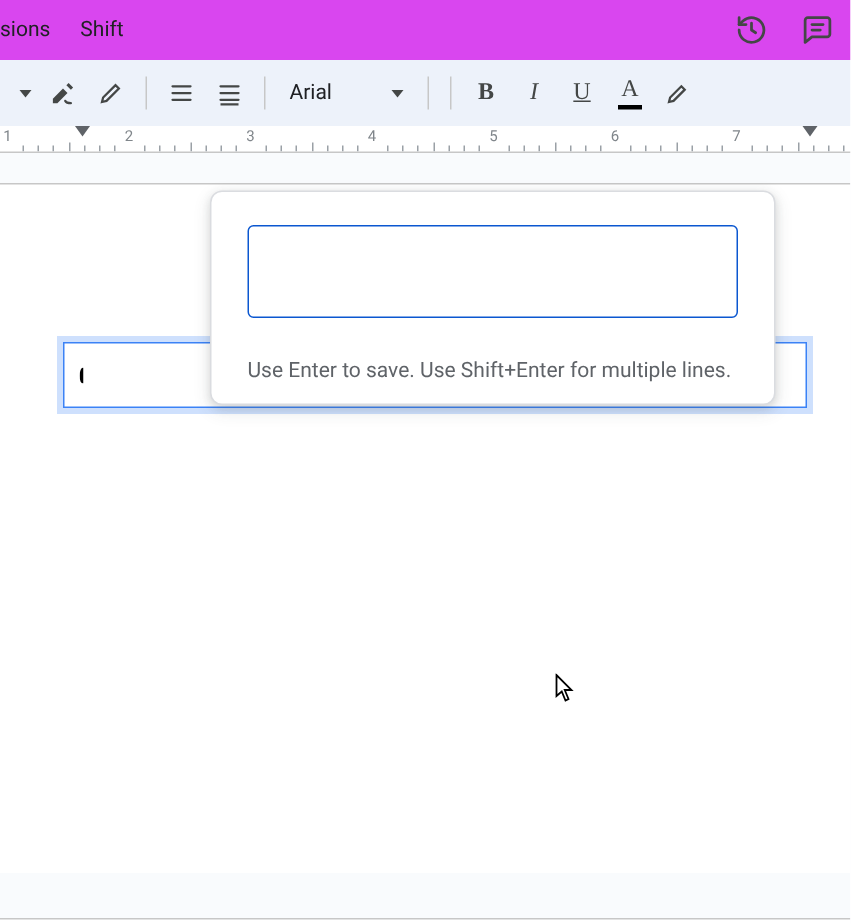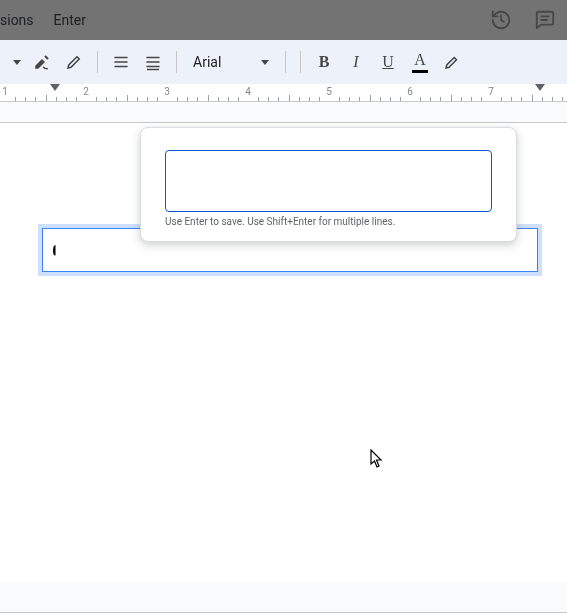--- a/index.html
+++ b/index.html
@@ -11,21 +11,21 @@
     overflow: hidden;
     color: #202124;
   }
 
   
   .menubar {
     height: 40px;
     display: flex;
     align-items: center;
     padding-left: 0;
-    background: #737373;
+    background: #d946ef;
     font-size: 14px;
     color: #202124;
     position: relative;
   }
   .menubar .menu-item {
     padding: 6px 10px;
     border-radius: 4px;
     cursor: pointer;
   }
   .menubar .menu-item.partial {
@@ -230,42 +230,42 @@
     height:62px;
     border:1px solid #0b57d0;
     border-radius:4px;
     outline:none;
     padding:6px 8px;
     font-size:14px;
     resize:none;
     font-family:inherit;
   }
   .alt-popup .hint {
-    margin-top:0;
-    font-size:10px;
+    margin-top:23px;
+    font-size:14px;
     color:#5f6368;
   }
 
   
   .cursor {
     position:absolute;
     left:370px; top:347px;
     width:14px;height:20px;
     z-index:100;
     pointer-events:none;
   }
 
   svg { display:block; }
 </style>
 </head>
 <body>
 
 <div class="menubar">
   <span class="menu-item partial">sions</span>
-  <span class="menu-item">Enter</span>
+  <span class="menu-item">Shift</span>
 
   <div class="top-right">
     <span class="icon-btn">
       <svg width="22" height="22" viewBox="0 0 24 24" fill="none" stroke="#444746" stroke-width="2" stroke-linecap="round" stroke-linejoin="round">
         <path d="M3 12a9 9 0 1 0 3-6.7L3 8"></path>
         <polyline points="3 3 3 8 8 8"></polyline>
         <polyline points="12 7 12 12 15 14"></polyline>
       </svg>
     </span>
     <span class="icon-btn">

